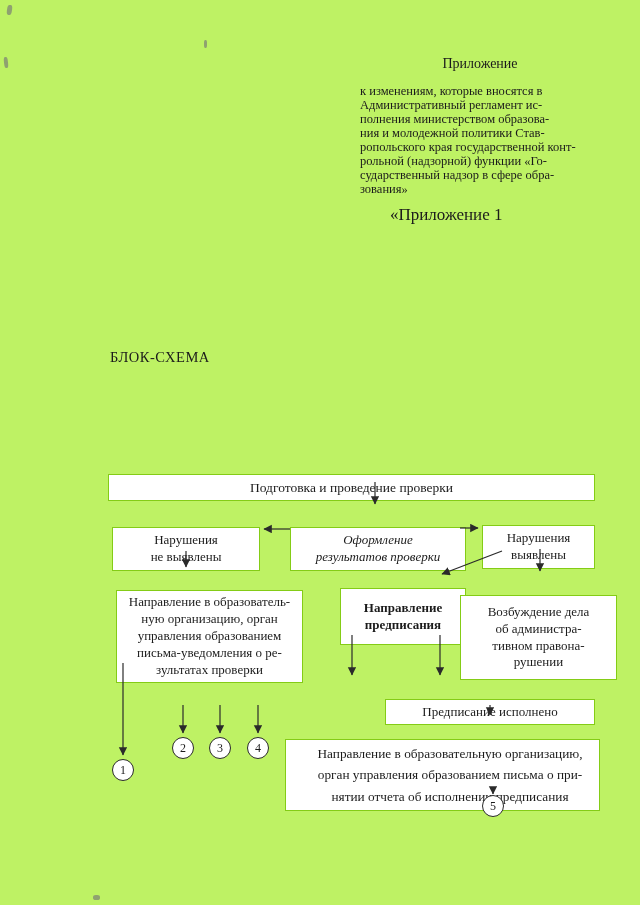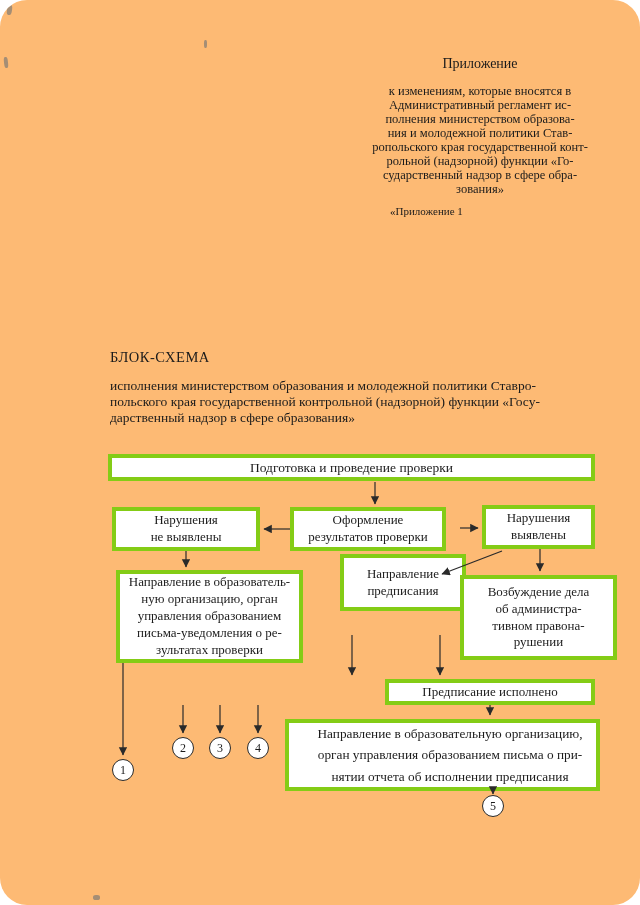--- a/index.html
+++ b/index.html
@@ -1,38 +1,38 @@
 <!DOCTYPE html>
 <html><head>
 <meta charset="utf-8">
 <style>
   * { margin:0; padding:0; box-sizing:border-box; }
   html,body { width:640px; height:905px; background:#ffffff; }
   body { font-family:"Liberation Serif","DejaVu Serif",serif; color:#1b1b1b; }
-  .page { position:relative; width:640px; height:905px; background:#fdba74; overflow:hidden;border-radius:27px; }
+  .page { position:relative; width:640px; height:905px; background:#bef264; overflow:hidden; }
 
   .right-col { position:absolute; left:360px; width:240px; }
   .appendix-heading { top:56px; text-align:center; font-size:14px; }
-  .para { white-space:pre-line; font-size:12.5px; line-height:14px; text-align:center; }
+  .para { white-space:pre-line; font-size:12.5px; line-height:14px; text-align:left; }
   .para1 { top:84px; }
-  .appendix1 { top:205px; font-size:11px; padding-left:30px; }
+  .appendix1 { top:205px; font-size:17px; padding-left:30px; }
   .para2 { top:228px; }
 
   .scheme-title { position:absolute; left:110px; width:494px; top:349px; text-align:left; font-size:14.5px; letter-spacing:.5px; }
   .scheme-subtitle { position:absolute; left:110px; width:496px; top:378px; font-size:13.5px; line-height:16px; white-space:pre-line; }
 
-  .box { position:absolute; border:4px solid #84cc16; background:#fff;
+  .box { position:absolute; border:1px solid #84cc16; background:#fff;
          display:flex; align-items:center; justify-content:center;
-         text-align:center; font-size:13px; line-height:1.3; white-space:pre-line; }
+         text-align:center; font-size:13px; line-height:1.3; white-space:pre-line;margin-top:20px; }
   .b-prep   { left:108px; top:454px; width:487px; height:27px; font-size:13.5px; }
   .b-nofind { left:112px; top:507px; width:148px; height:44px; }
-  .b-results{ left:290px; top:507px; width:156px; height:44px; }
+  .b-results{ left:290px; top:507px; width:176px; height:44px;font-style:italic; }
   .b-find   { left:482px; top:505px; width:113px; height:44px; }
   .b-notice { left:116px; top:570px; width:187px; height:93px; }
-  .b-order  { left:340px; top:554px; width:126px; height:57px; }
+  .b-order  { left:340px; top:568px; width:126px; height:57px;font-weight:bold; }
   .b-case   { left:460px; top:575px; width:157px; height:85px; }
   .b-notexec{ left:178px; top:679px; width:190px; height:26px; }
   .b-exec   { left:385px; top:679px; width:210px; height:26px; }
   .b-report { left:285px; top:719px; width:315px; height:72px; font-size:13.3px; line-height:1.62;padding-left:15px; }
 
   .circle { position:absolute; width:22px; height:22px; border:1px solid #2a2a2a; border-radius:50%;
             background:#fff; display:flex; align-items:center; justify-content:center; font-size:12px; }
   .c1 { left:112px; top:759px; }
   .c2 { left:172px; top:737px; }
   .c3 { left:209px; top:737px; }
@@ -63,23 +63,20 @@
 Административный регламент ис-
 полнения министерством образова-
 ния и молодежной политики Став-
 ропольского края государственной конт-
 рольной (надзорной) функции «Го-
 сударственный надзор в сфере обра-
 зования»</div>
   <div class="right-col appendix1">«Приложение 1</div>
 
   <div class="scheme-title">БЛОК-СХЕМА</div>
-  <div class="scheme-subtitle">исполнения министерством образования и молодежной политики Ставро-
-польского края государственной контрольной (надзорной) функции «Госу-
-дарственный надзор в сфере образования»</div>
 
   <div class="box b-prep">Подготовка и проведение проверки</div>
   <div class="box b-nofind">Нарушения
 не выявлены</div>
   <div class="box b-results">Оформление
 результатов проверки</div>
   <div class="box b-find">Нарушения
 выявлены</div>
   <div class="box b-notice">Направление в образователь-
 ную организацию, орган

